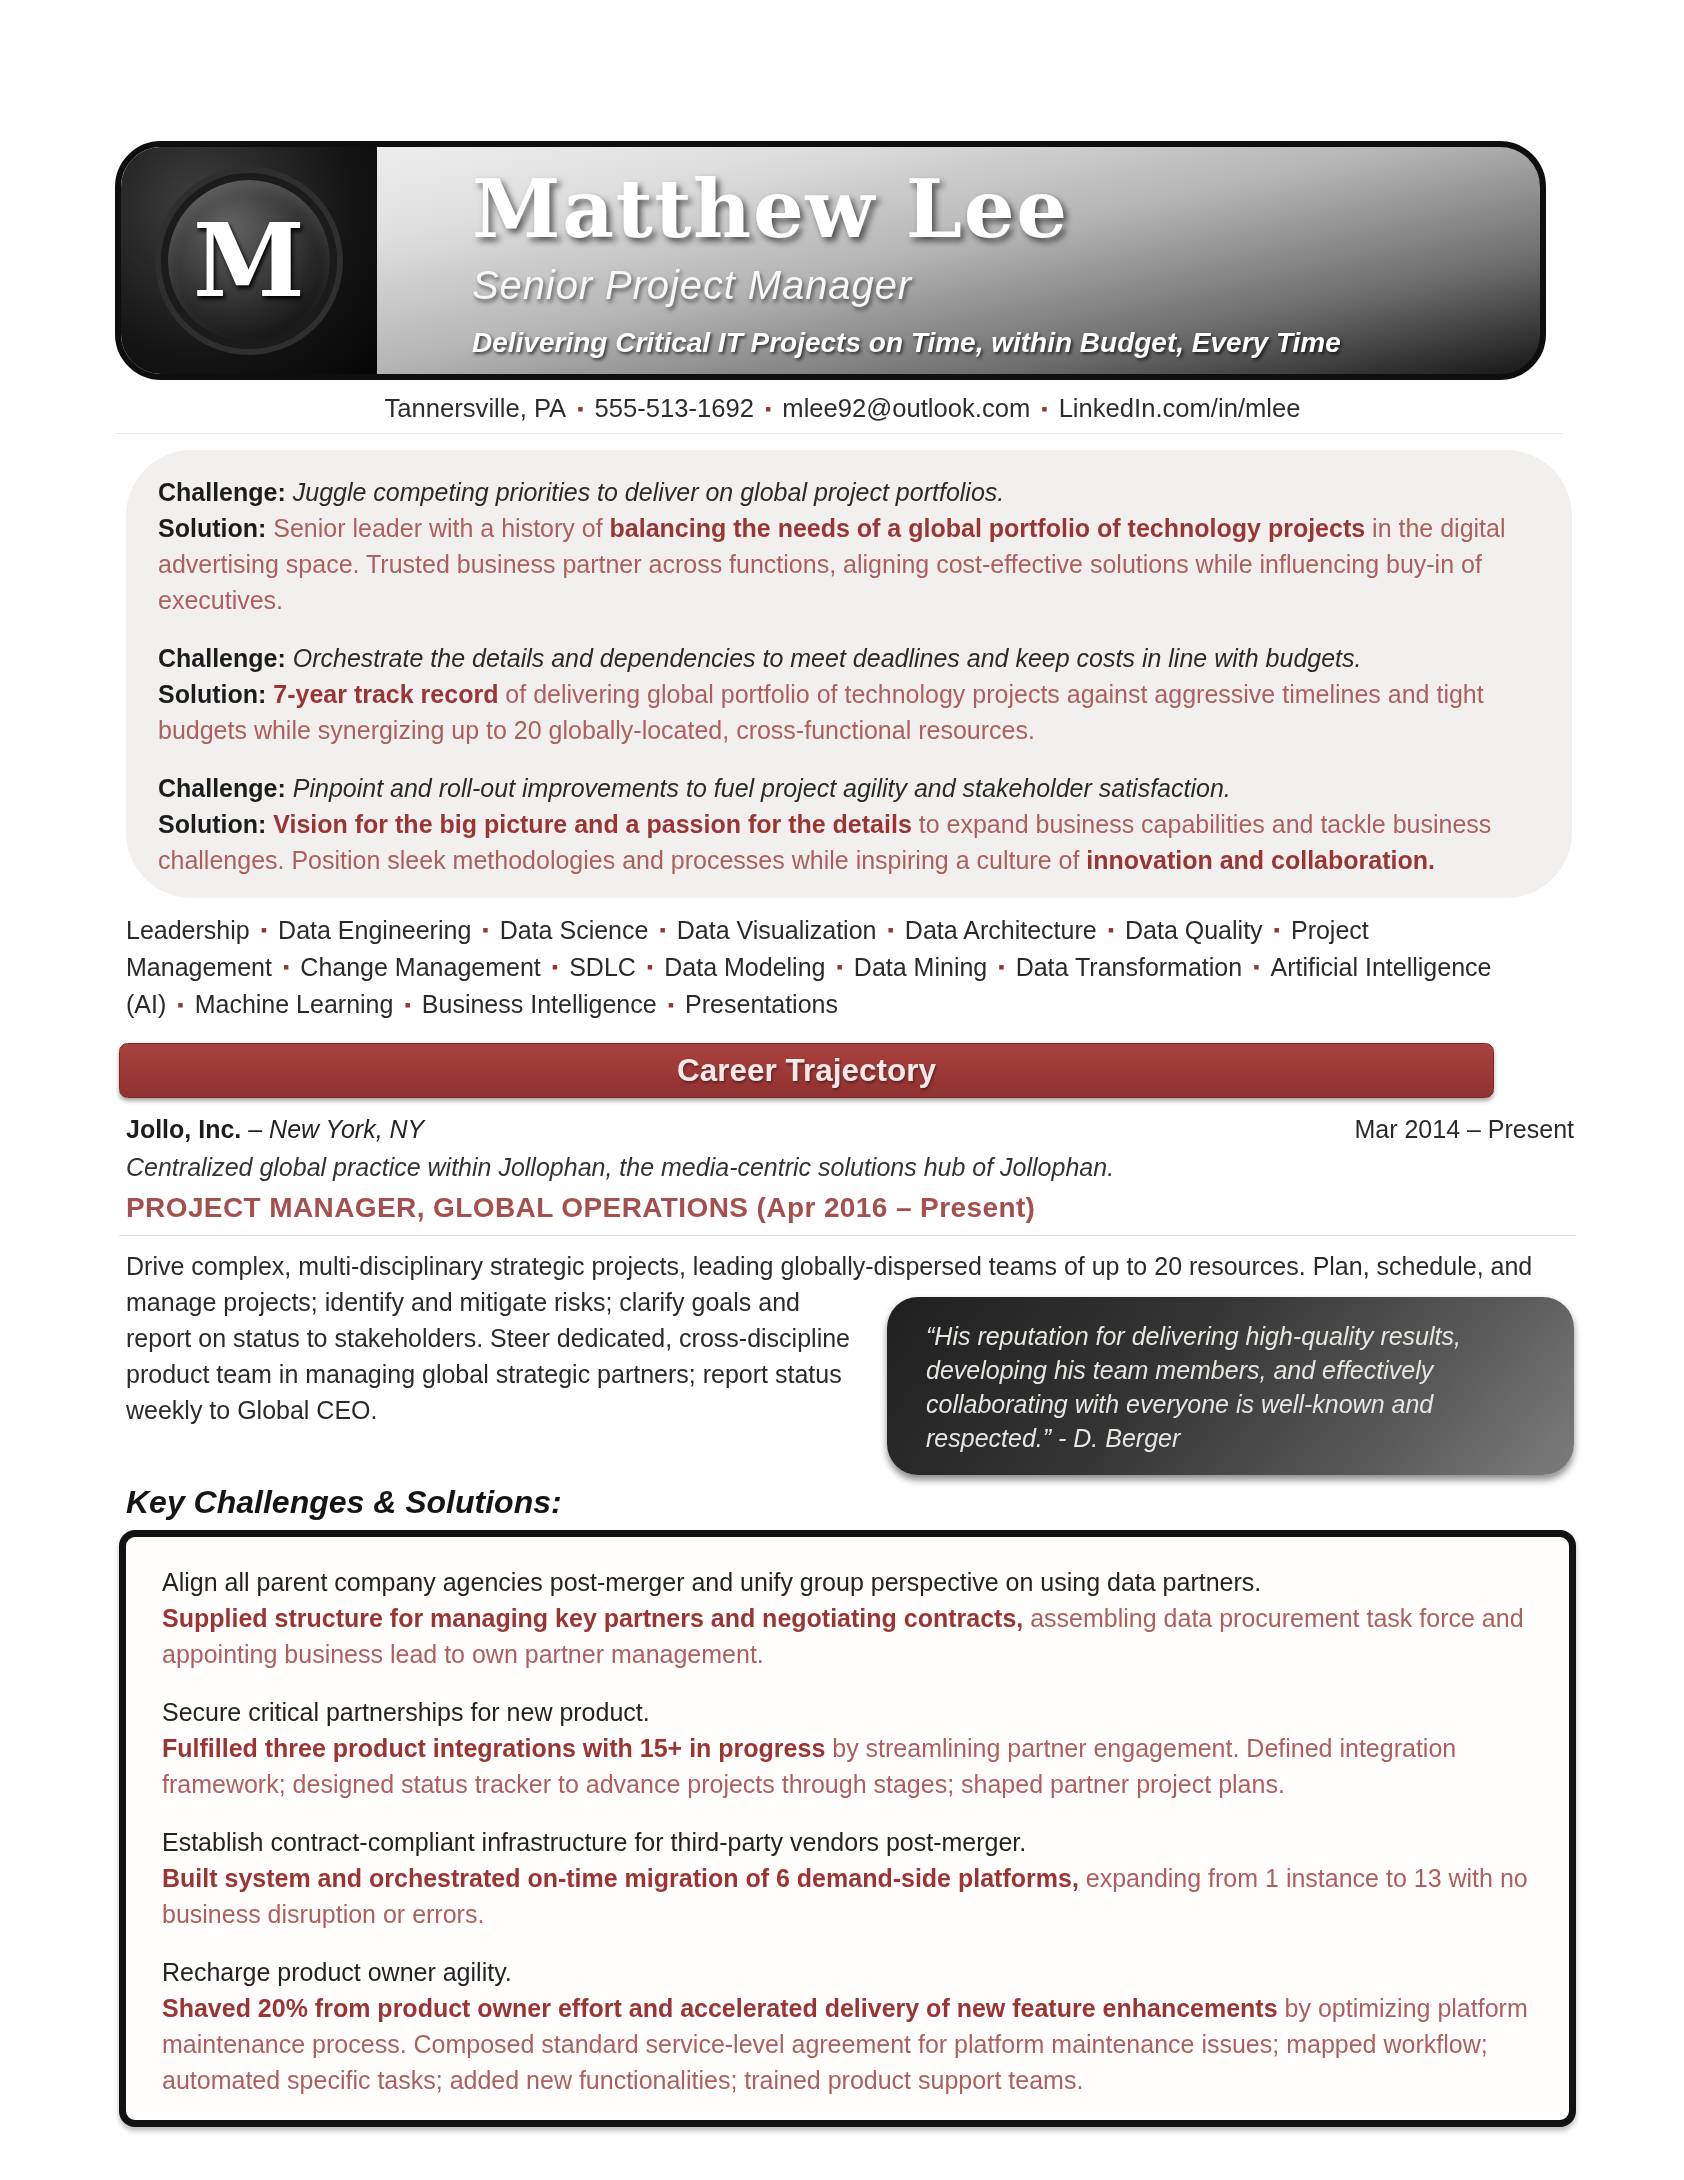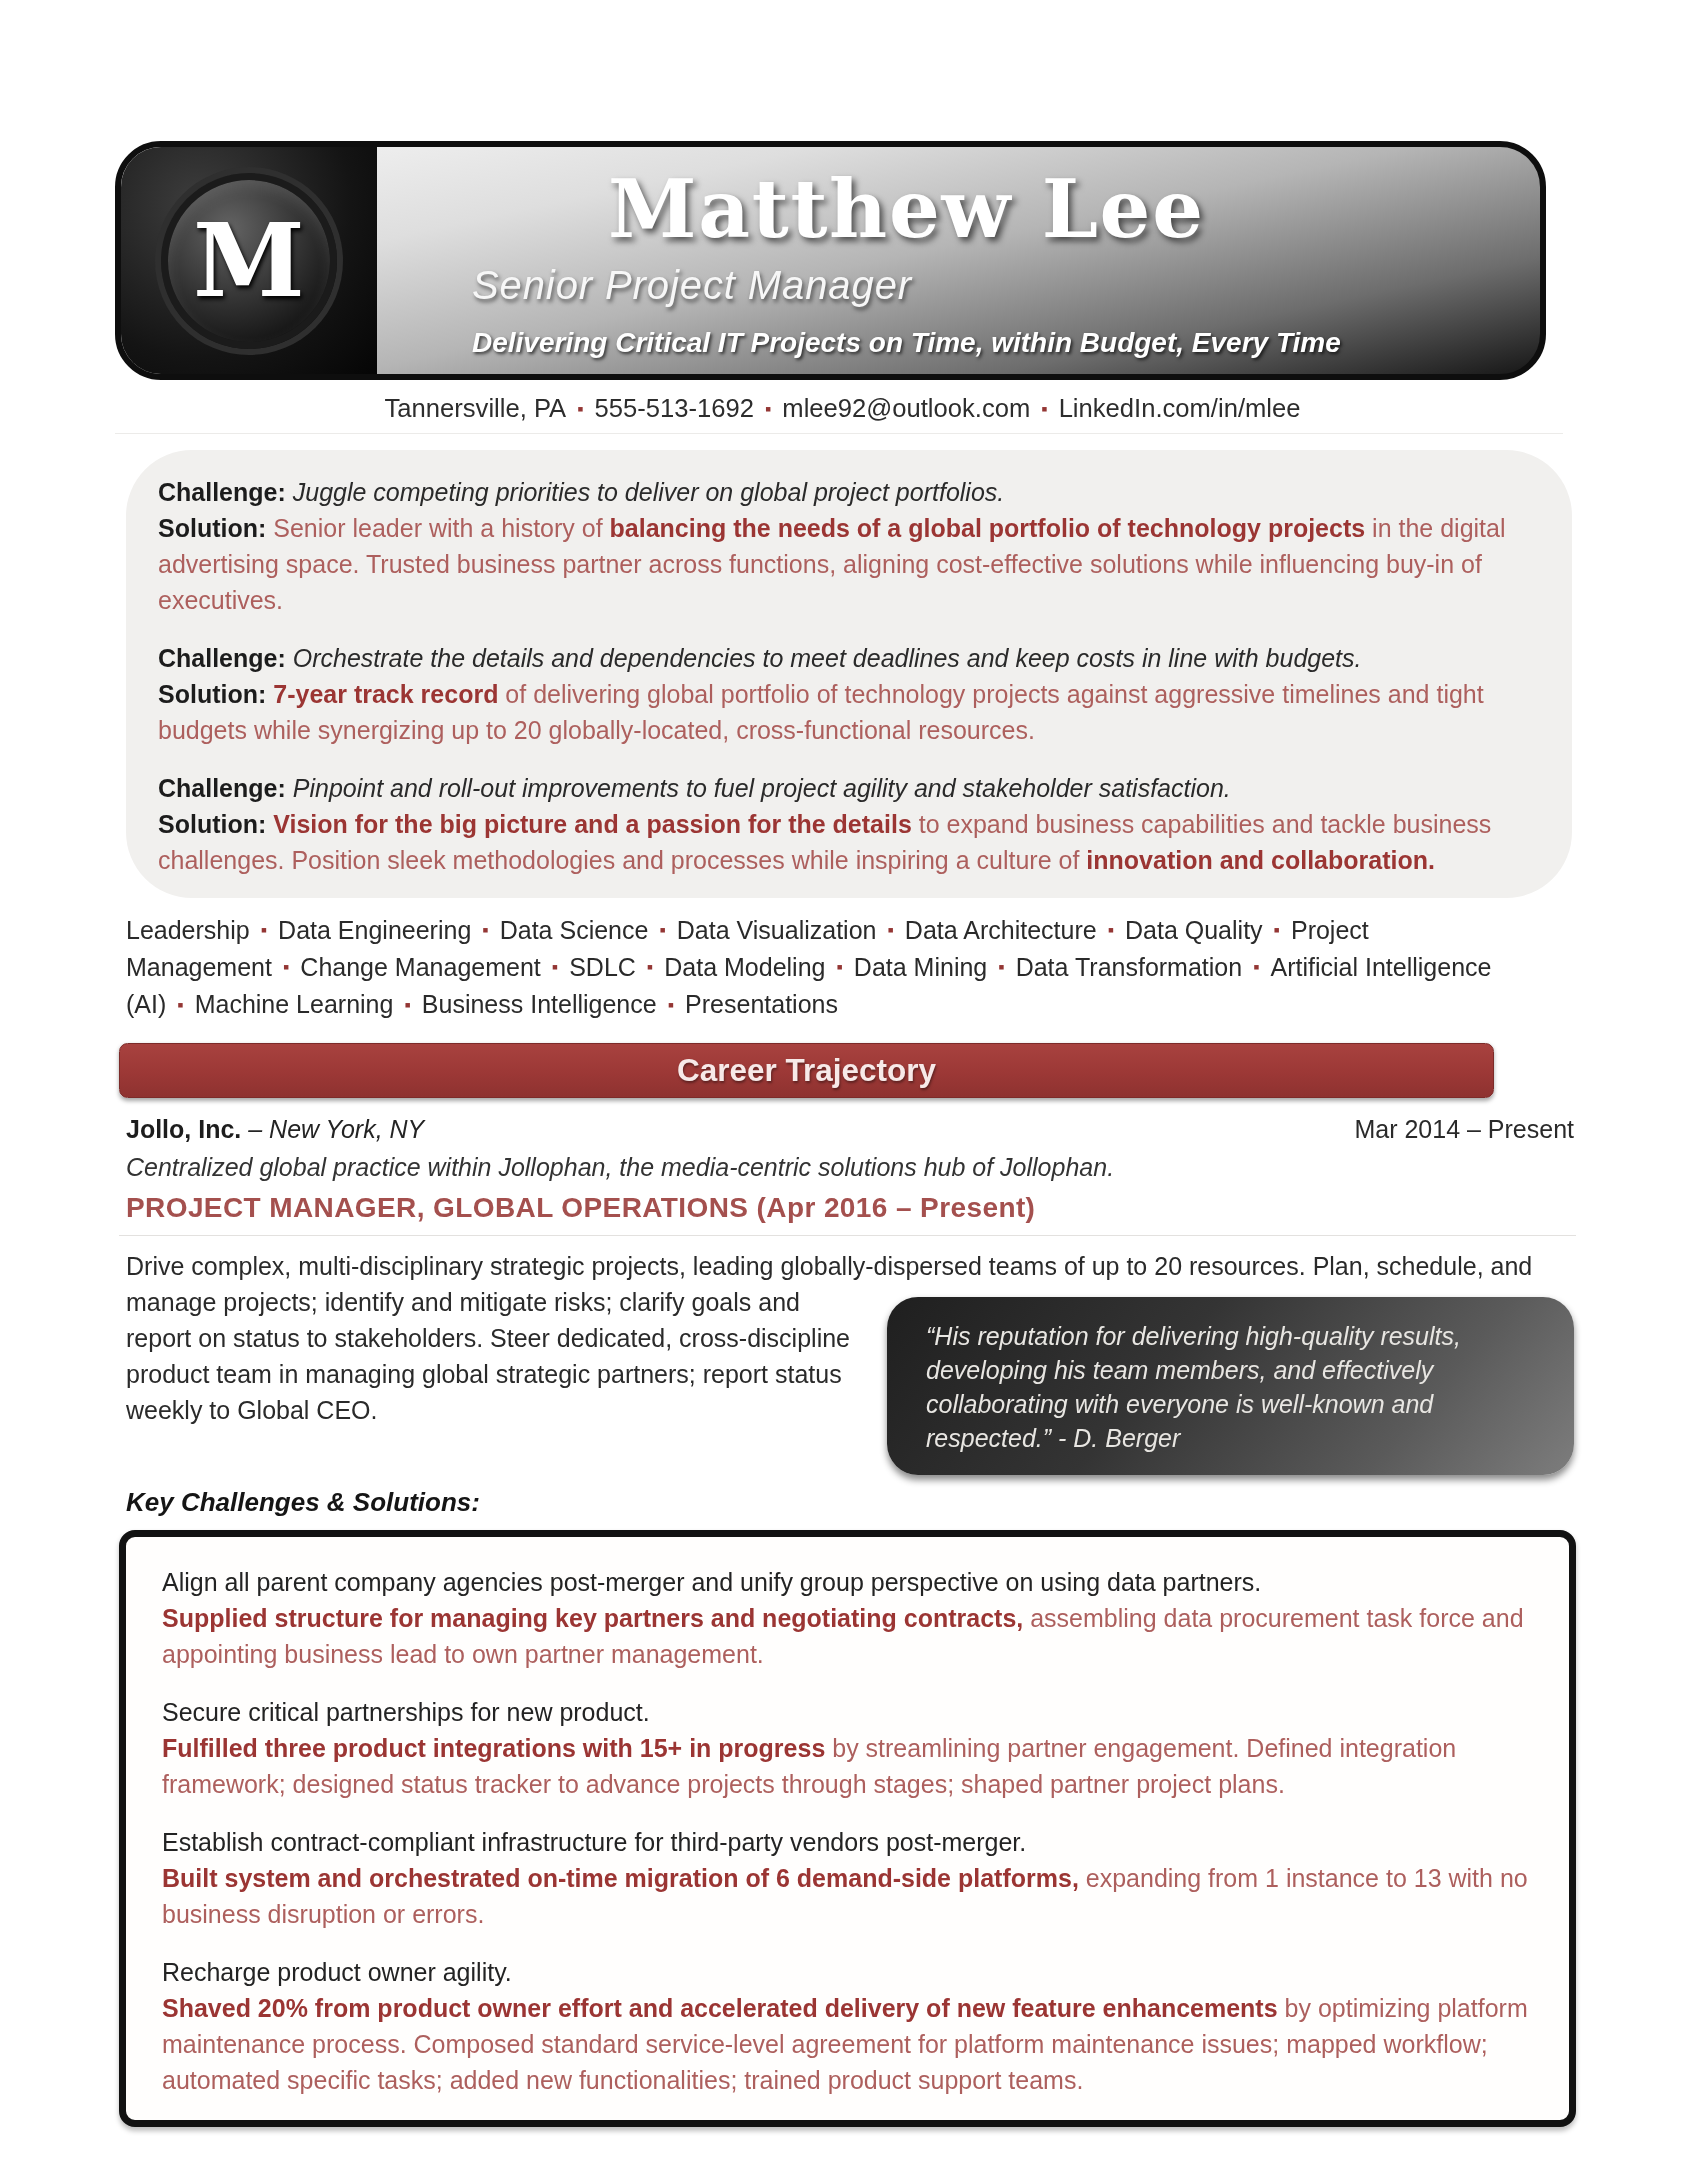--- a/index.html
+++ b/index.html
@@ -30,21 +30,21 @@
     display:flex; align-items:center; justify-content:center;
   }
   .mono-letter {
     font-family:"DejaVu Serif", serif; font-weight:bold;
     font-size:101px; line-height:1; color:#ffffff; text-shadow:1.7px 2.6px 4.3px #000;
   }
   .header-text { padding:20.4px 0 0 95px; }
   .name {
     margin:0; font-family:"DejaVu Serif", serif; font-weight:bold;
     font-size:80px; line-height:85px; color:#ffffff;
-    text-shadow:3.4px 4.3px 6px rgba(0,0,0,.6); letter-spacing:1.7px;text-align:center;
+    text-shadow:3.4px 4.3px 6px rgba(0,0,0,.6); letter-spacing:1.7px;
   }
   .title {
     margin-top:10.2px; font-style:italic; font-size:40px; line-height:44px;
     color:#f7f7f7; text-shadow:1.7px 2.6px 4.3px rgba(0,0,0,.55); letter-spacing:0.9px;
   }
   .tagline {
     margin-top:20.4px; font-style:italic; font-weight:bold; font-size:28px; line-height:32px;
     color:#ffffff; text-shadow:1.7px 1.7px 3.4px rgba(0,0,0,.7);
   }
 
@@ -94,21 +94,21 @@
 
   .job-para { margin:12px 0 0 126px; width:1448px; color:#2a2a2a; min-height:220px; }
   .q-spacer { float:right; width:0.9px; height:49px; }
   .quote-box {
     float:right; clear:right; width:687px; box-sizing:border-box;
     margin:0 0 8.5px 31px; padding:22px 34px 20.4px 39px;
     background:linear-gradient(130deg, #1f1f1f 0%, #343434 40%, #5a5a5a 75%, #7d7d7d 100%);
     border-radius:31px; box-shadow:0 4.3px 7.7px rgba(0,0,0,.45);
     color:#e8e6e2; font-style:italic; font-size:25px; line-height:34px;
   }
-  .kcs-label { margin:8.5px 0 0 126px; font-weight:bold; font-style:italic; font-size:26px; color:#151515; clear:both; }
+  .kcs-label { margin:8.5px 0 0 126px; font-weight:bold; font-style:italic; font-size:32px; color:#151515; clear:both; }
 
   .kcs-box {
     margin:10.2px auto 0 119px; width:1457px; box-sizing:border-box;
     border:7.7px solid #121212; border-radius:16px;
     box-shadow:0 3.4px 5.1px rgba(0,0,0,.25);
     padding:27px 41px 22px 36px; background:#fffefd;
   }
   .kcs-item { margin-bottom:22px; }
   .kcs-item:last-child { margin-bottom:0; }
   .kcs-challenge { color:#232323; }

